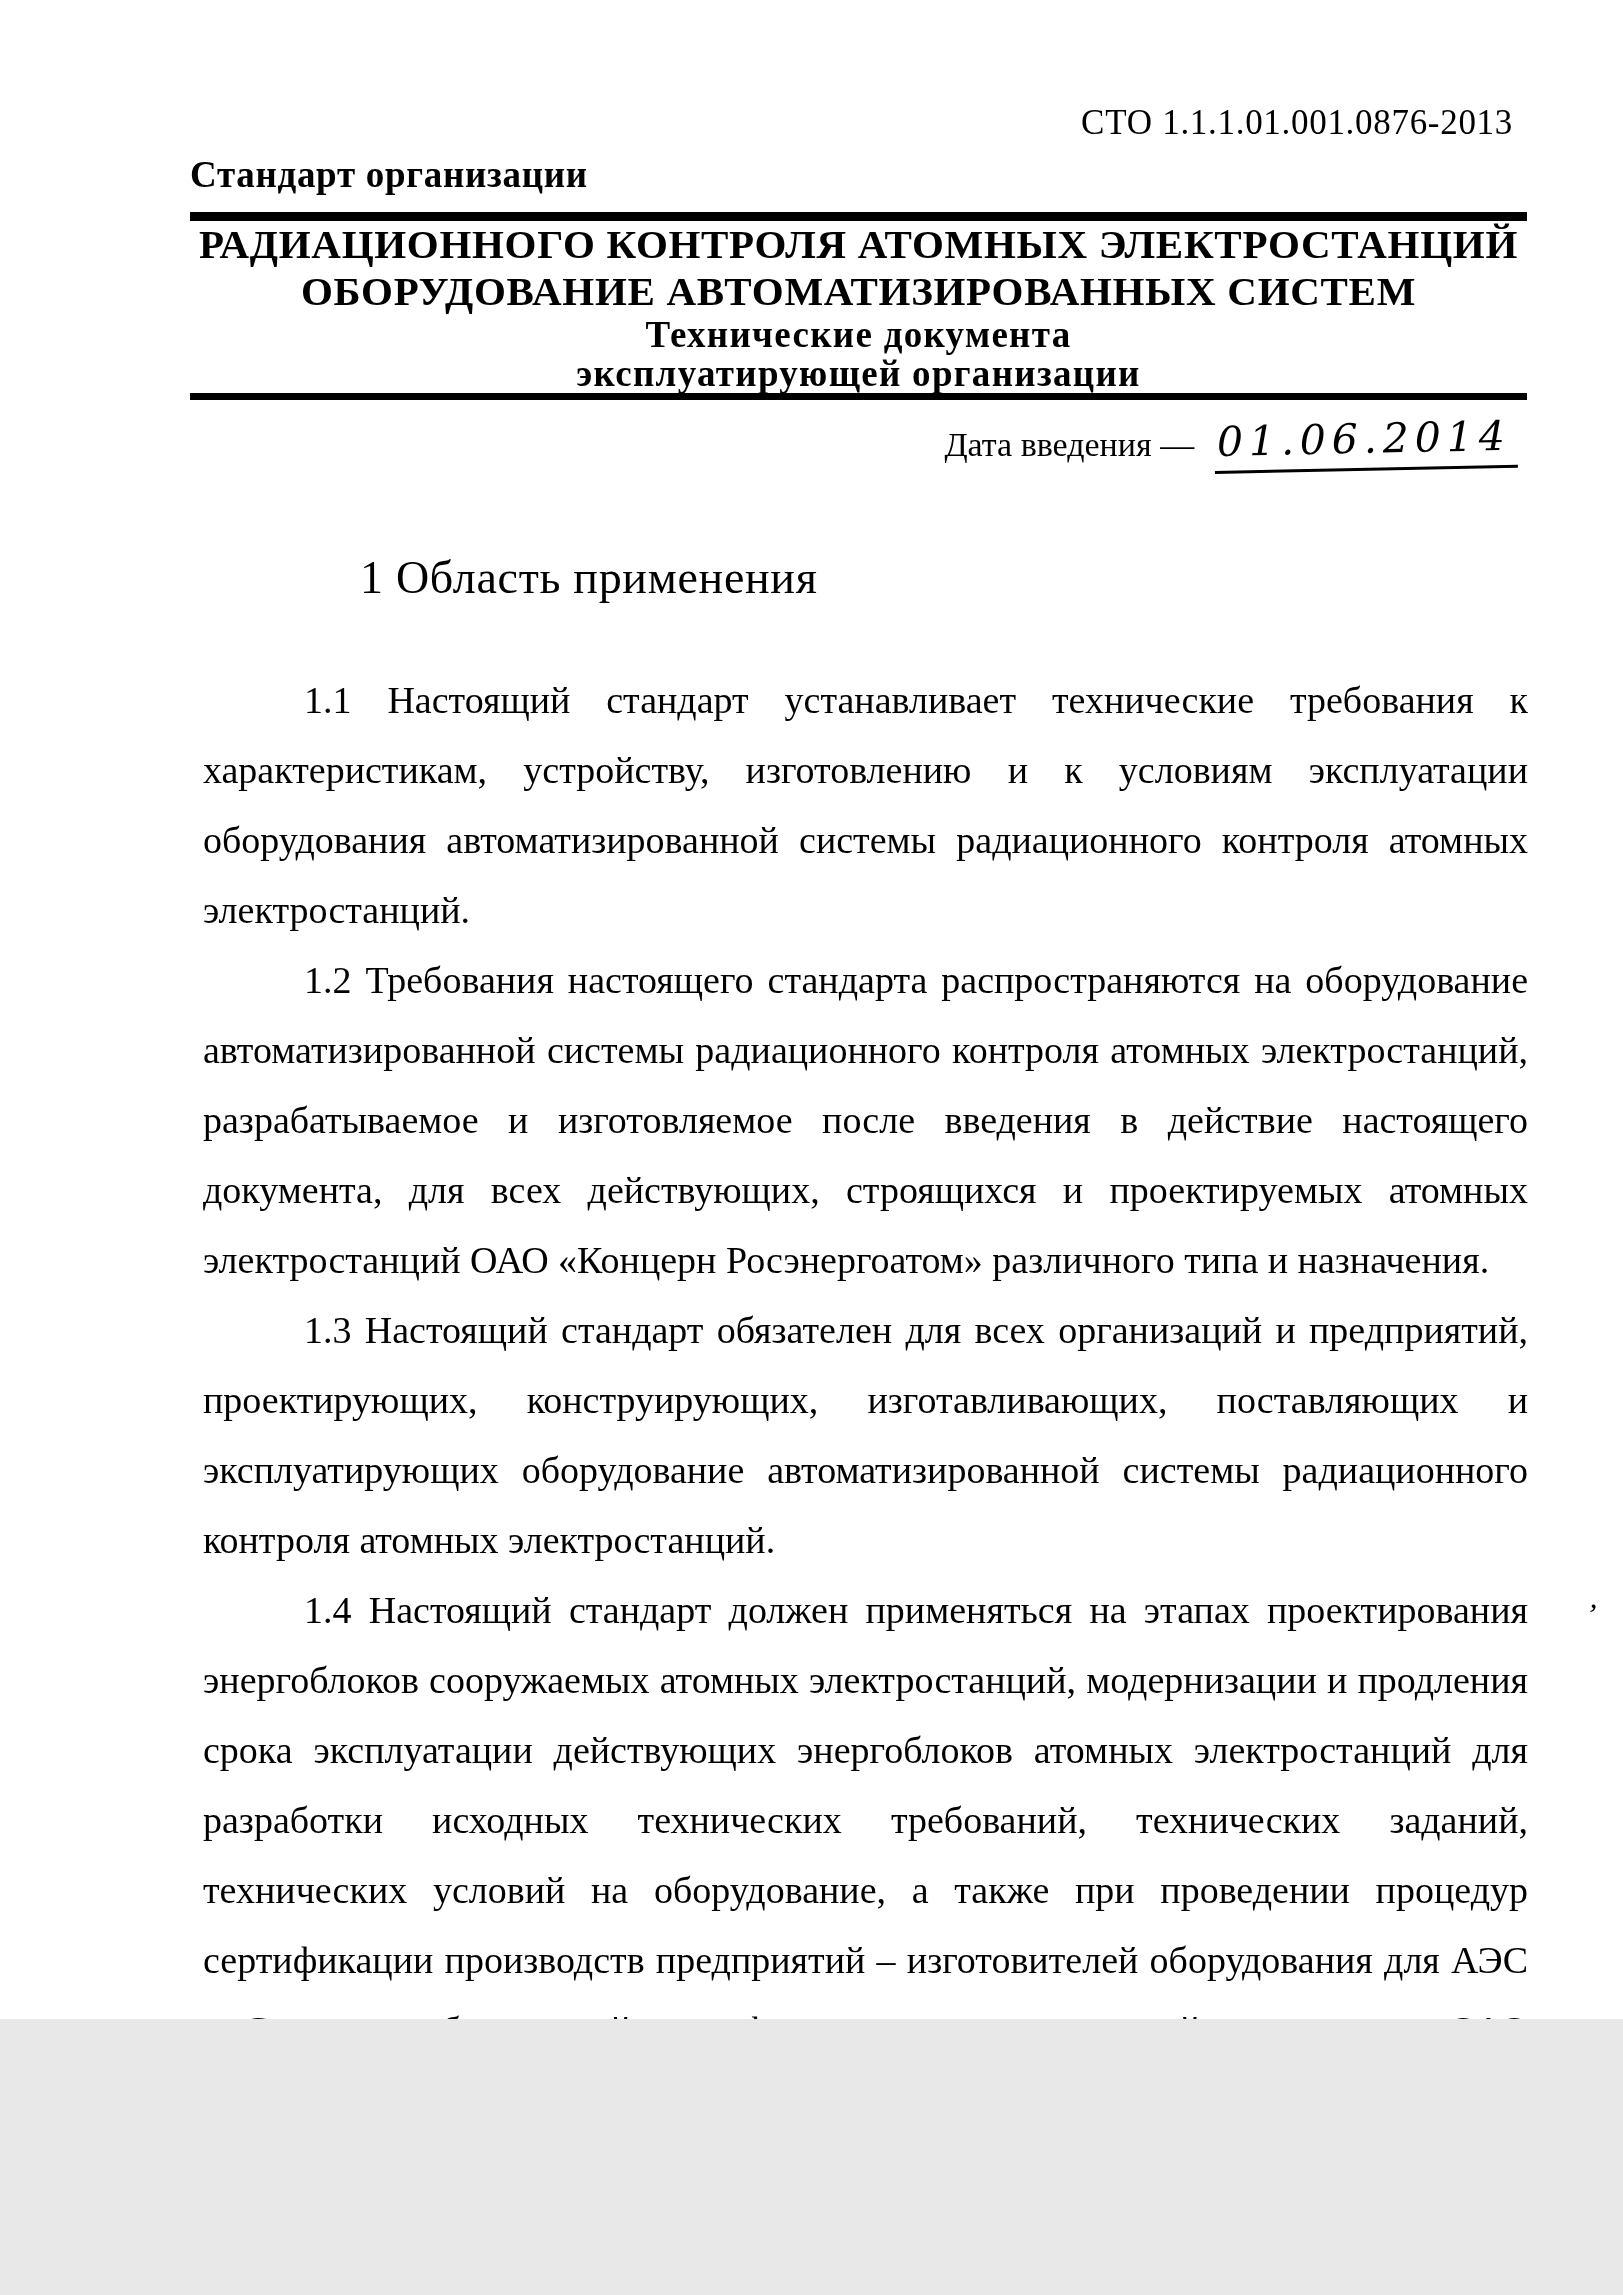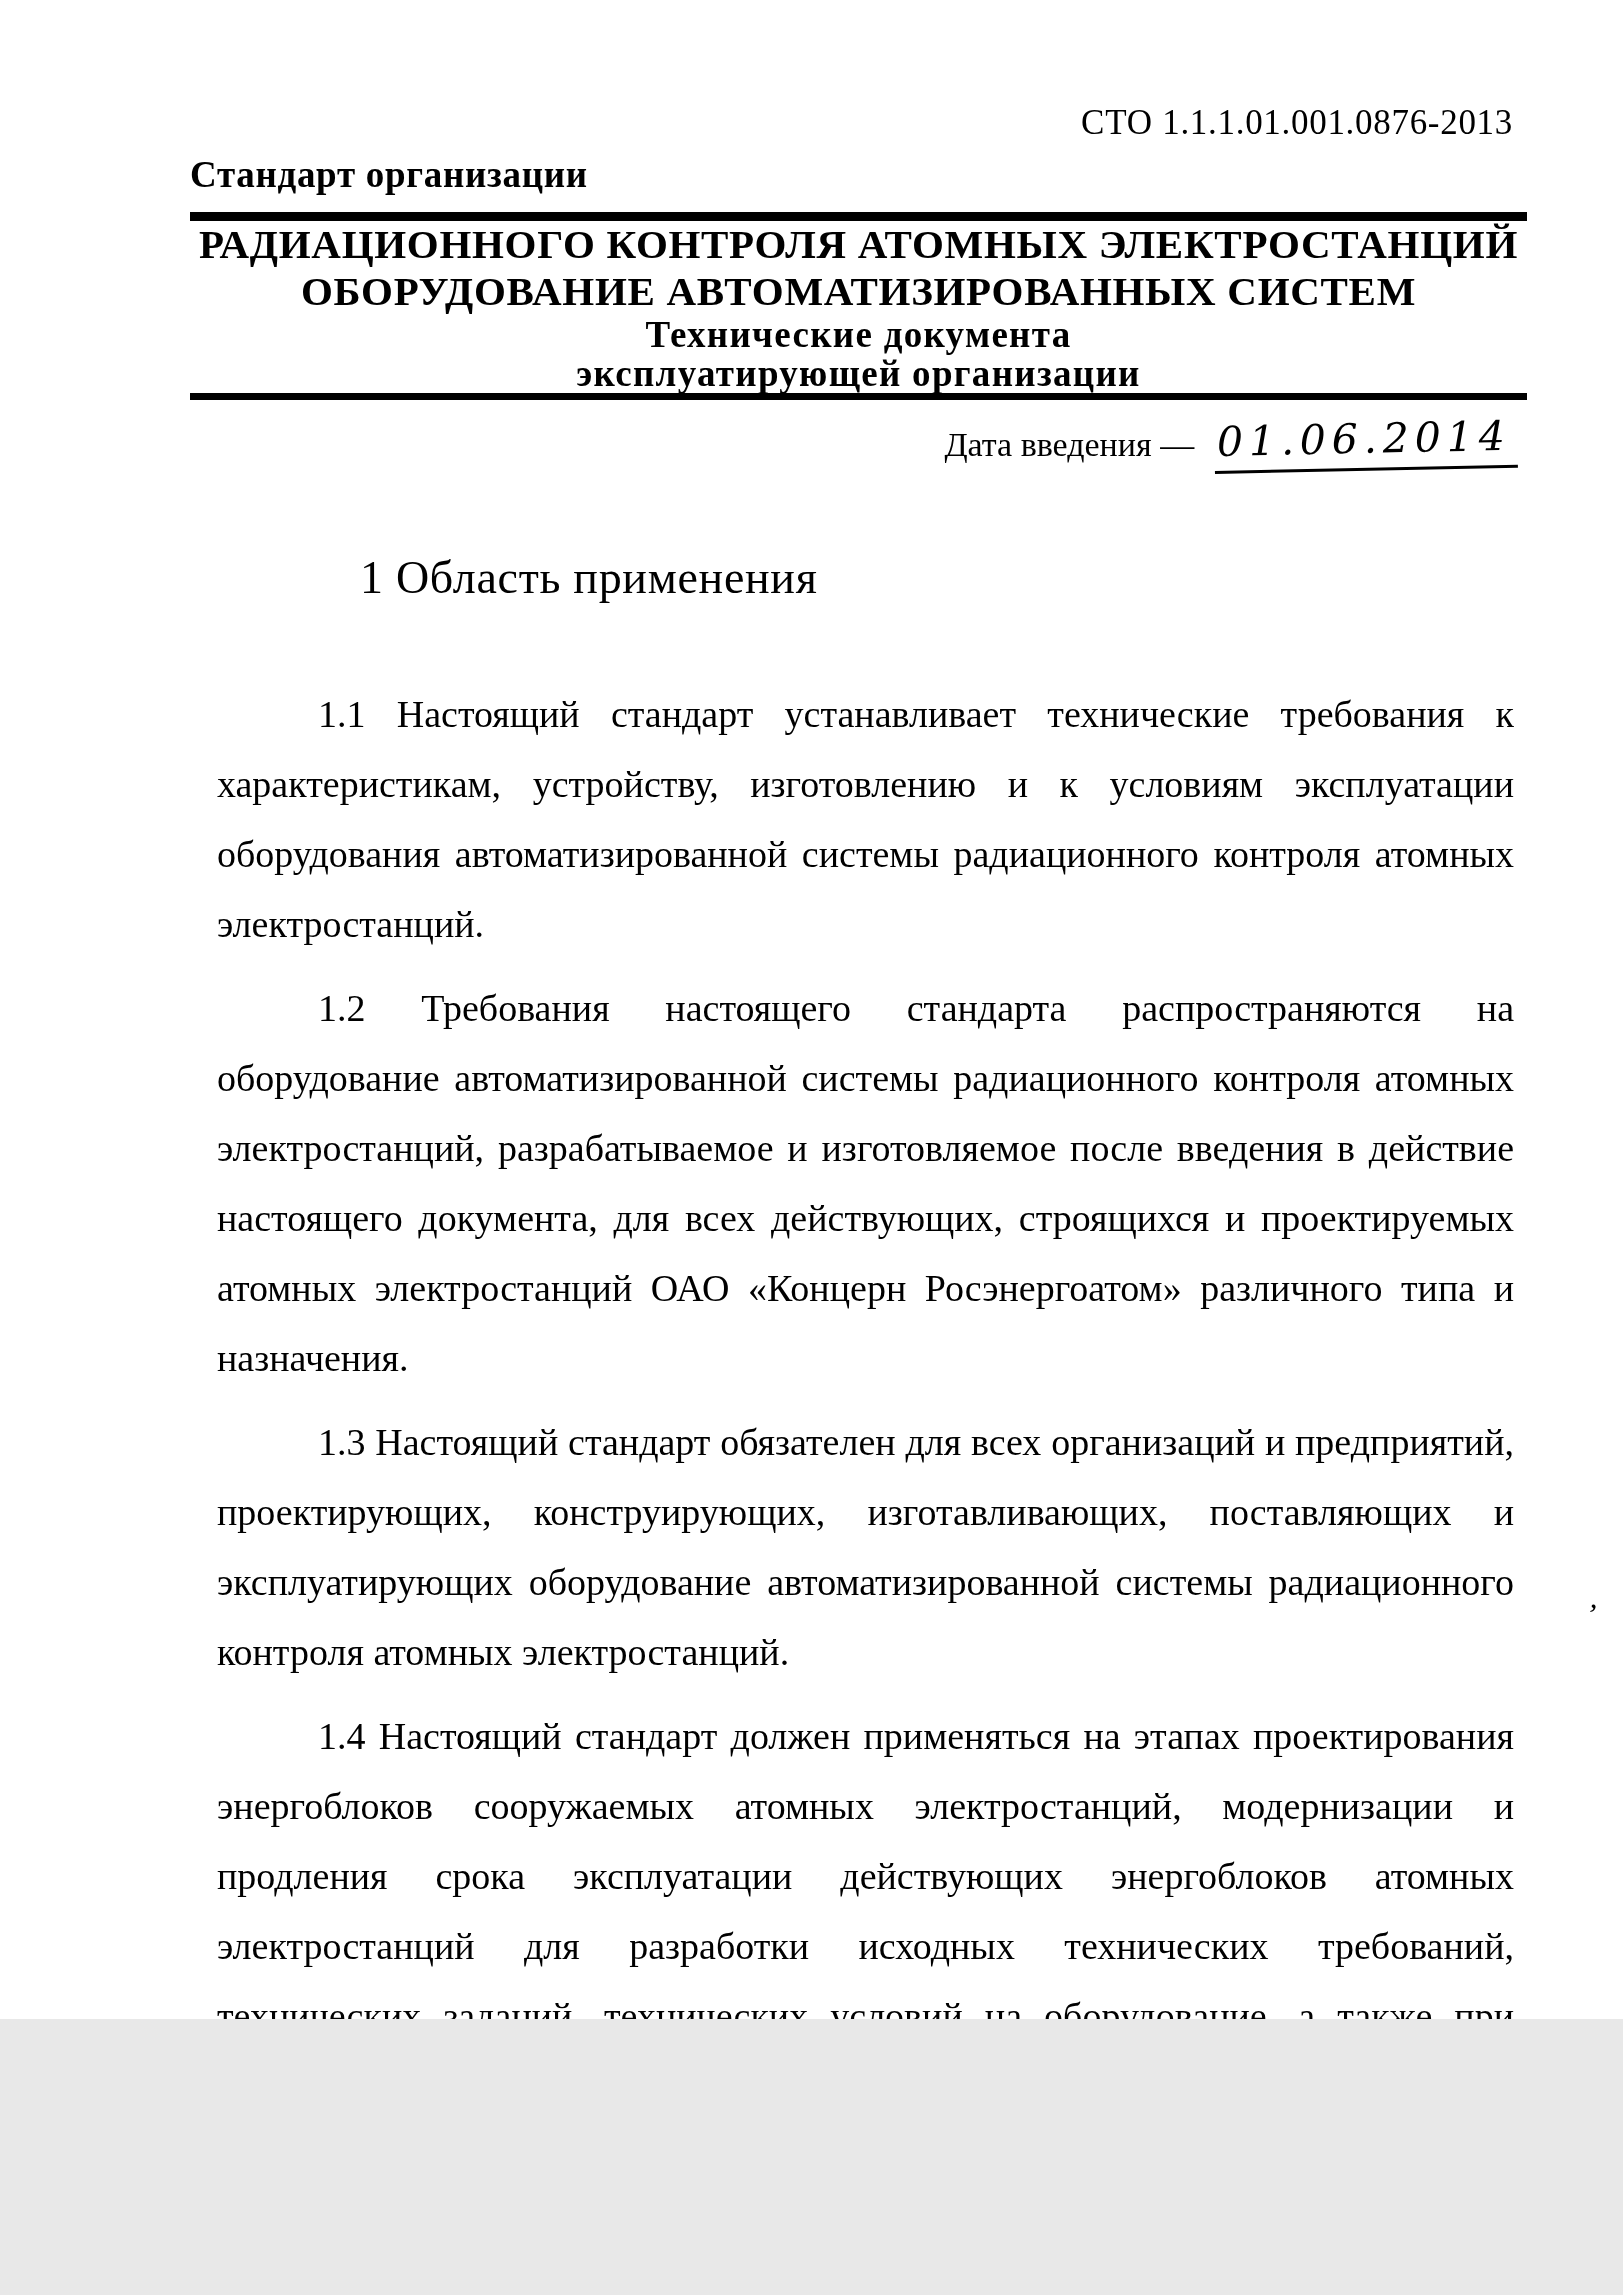--- a/index.html
+++ b/index.html
@@ -92,21 +92,21 @@
   .body-text {
     position: absolute;
     top: 665px;
     left: 203px;
     width: 1325px;
     font-size: 38px;
     line-height: 70px;
     text-align: justify;
   }
   .body-text p {
-    margin: 14px;
+    margin: 0;
     text-indent: 101px;
   }
 
   .stray-mark {
     position: absolute;
     left: 1587px;
     top: 1597px;
     font-size: 31px;
     transform: rotate(8deg);
   }

